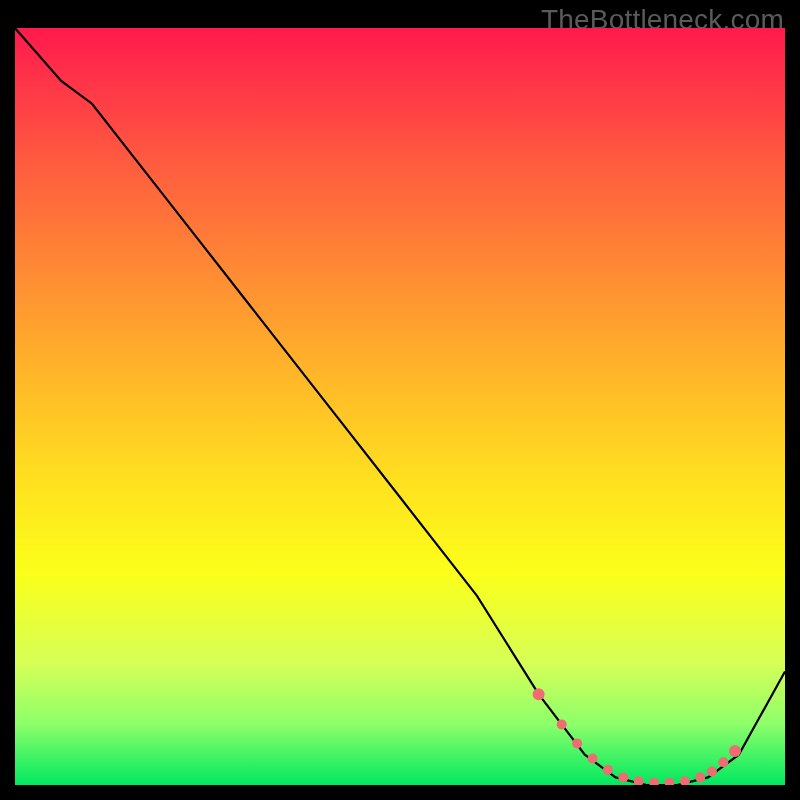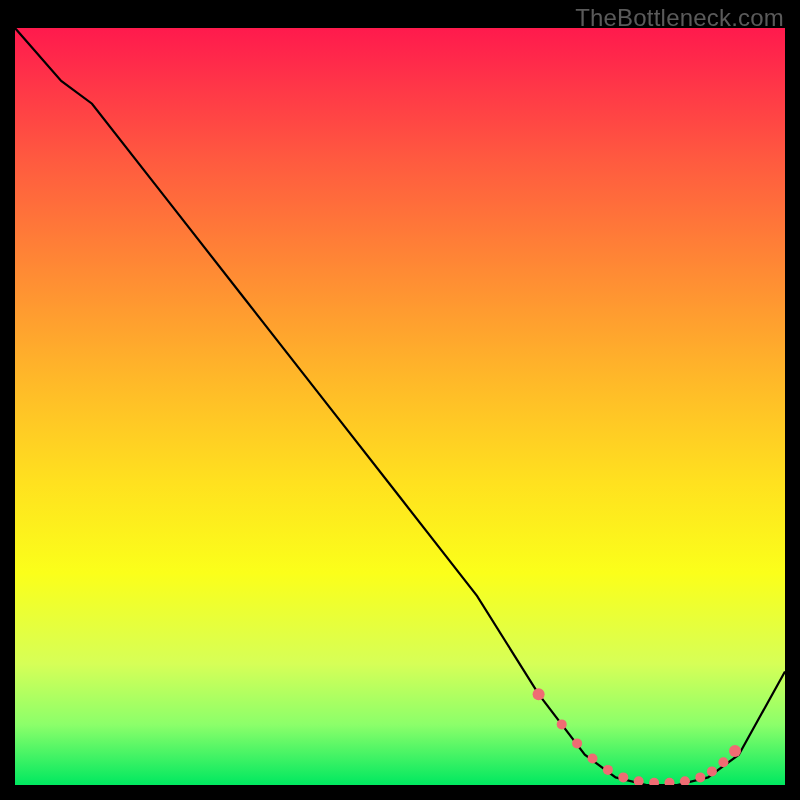--- a/index.html
+++ b/index.html
@@ -36,21 +36,21 @@
       #fbff1a 72%,
       #d6ff57 84%,
       #8cff6a 92%,
       #00e860 100%);
   }
   .watermark {
     position: absolute;
     top: 4px;
     right: 16px;
     color: #5a5a5a;
-    font-size: 24px;
+    font-size: 28px;
     font-weight: 500;
     letter-spacing: 0.2px;
   }
   svg.curve {
     position: absolute;
     left: 0;
     top: 0;
     width: 770px;
     height: 757px;
   }

